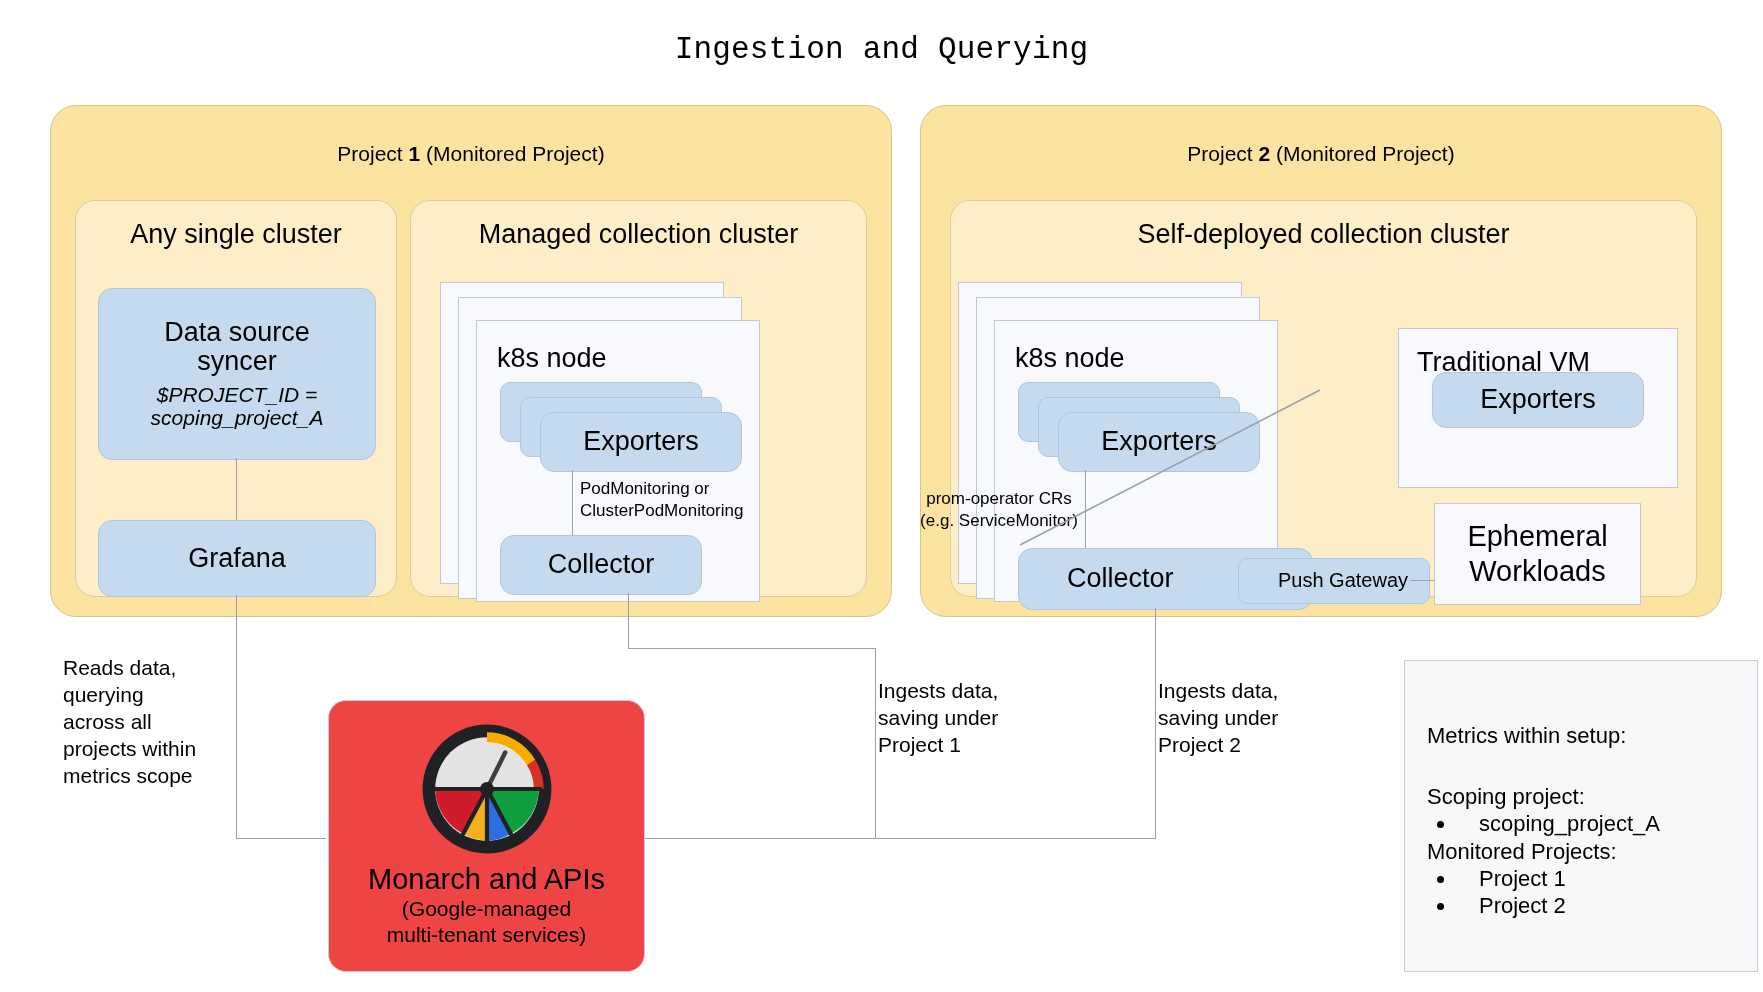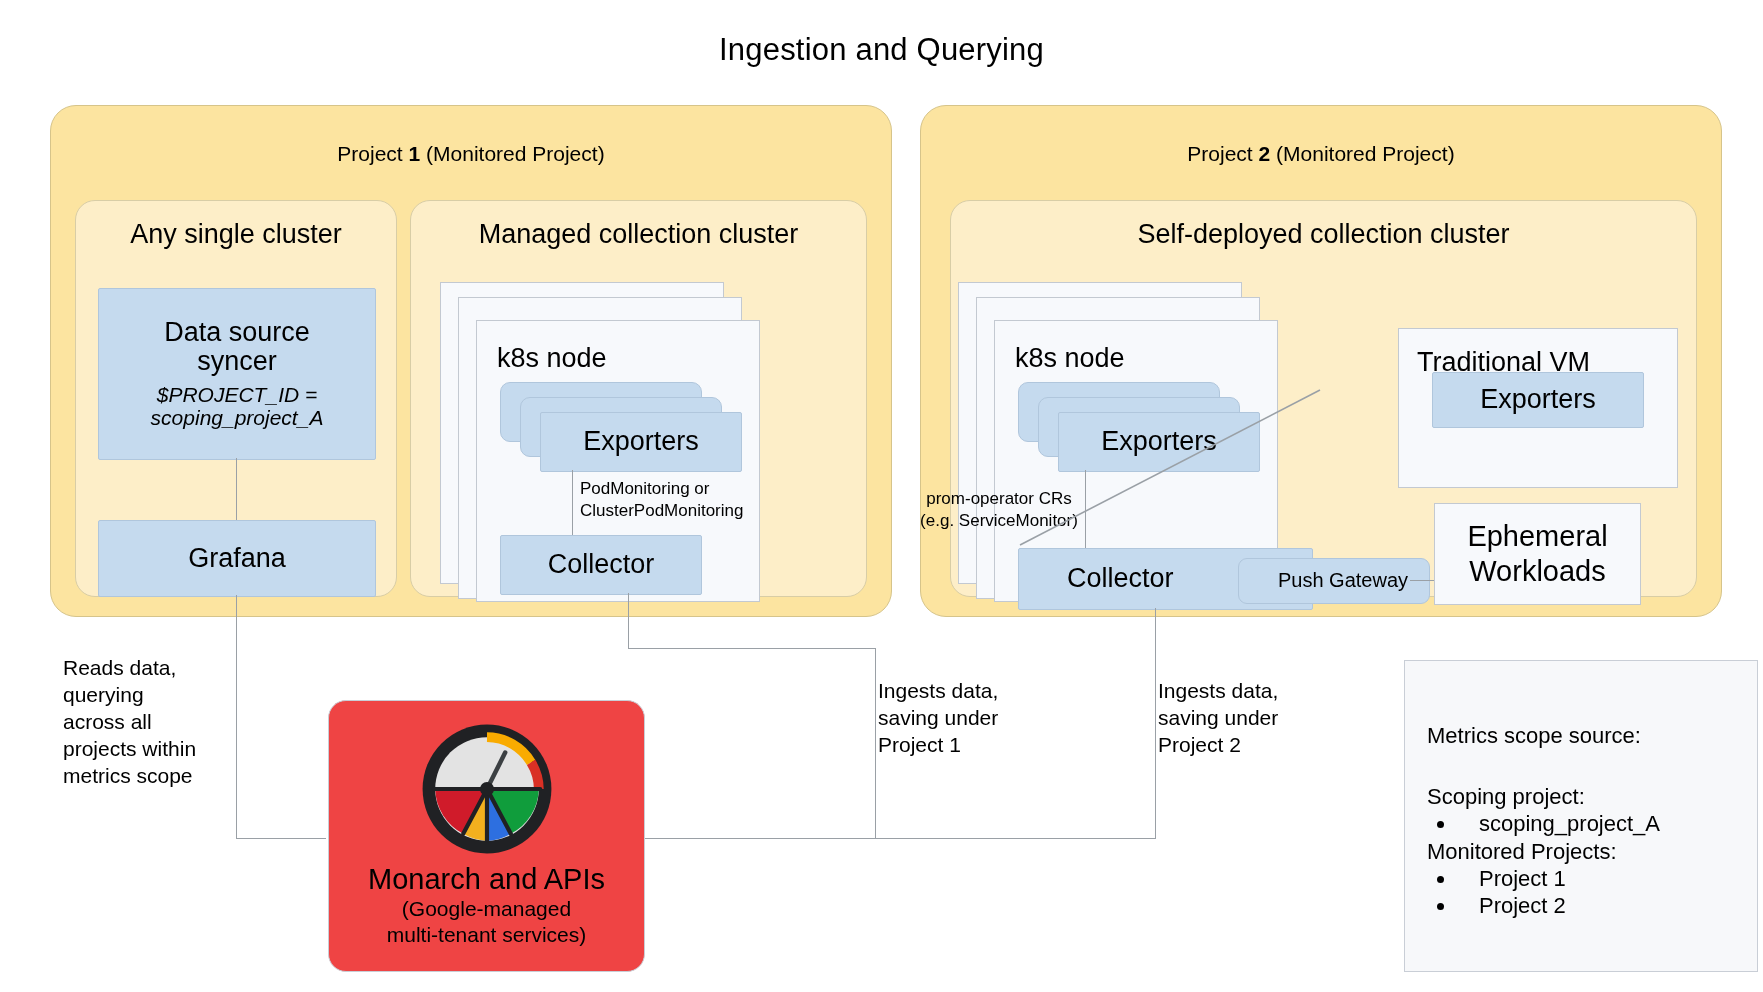--- a/index.html
+++ b/index.html
@@ -2,38 +2,38 @@
 <html><head>
 <meta charset="utf-8">
 <style>
   html,body{margin:0;padding:0;background:#ffffff;}
   body{width:1763px;height:992px;position:relative;
        font-family:"Liberation Sans","DejaVu Sans",sans-serif;color:#000;}
   .stage{position:absolute;inset:0;}
   .abs{position:absolute;}
 
   
-  #title{left:0;top:32px;width:1763px;text-align:center;font-size:31px;letter-spacing:.2px;}
+  #title{left:0;top:32px;width:1763px;text-align:center;font-size:31px;letter-spacing:.2px;font-family:Liberation Mono, monospace;}
 
   
   .project{background:#fce4a0;border:1px solid #d6c48a;border-radius:26px;}
   .project-title{position:absolute;left:0;width:100%;top:36px;text-align:center;
                  font-size:21px;}
   .project-title b{font-weight:bold;}
 
   
   .cluster{background:#fdeec8;border:1px solid #d8cda6;border-radius:20px;}
   .cluster-title{position:absolute;left:0;width:100%;top:18px;text-align:center;font-size:27px;}
 
   
   .node-card{background:#f7f9fc;border:1px solid #c3c9d1;}
   .node-title{position:absolute;font-size:27px;}
 
   
-  .blue{background:#c5daee;border:1px solid #b0c6dc;border-radius:2px;
+  .blue{background:#c5daee;border:1px solid #b0c6dc;border-radius:14px;
         display:flex;align-items:center;justify-content:center;text-align:center;
         font-size:27px;line-height:1.08;}
   .blue.small{font-size:20px;border-radius:9px;}
   .blue-stack{background:#c5daee;border:1px solid #b0c6dc;border-radius:10px;}
 
   
   .whitebox{background:#f7f9fc;border:1px solid #c3c9d1;}
 
   
   .ln{background:#9aa0a6;position:absolute;}
@@ -207,21 +207,21 @@
 
       <line x1="50" y1="50" x2="63" y2="24" stroke="#3c4043" stroke-width="3.2" stroke-linecap="round"></line>
       <circle cx="50" cy="50" r="5" fill="#202124"></circle>
     </svg>
     <div class="cap1">Monarch and APIs</div>
     <div class="cap2">(Google-managed
 multi-tenant services)</div>
   </div>
 
   <div class="abs" id="legend" style="left:1404px;top:660px;width:352px;height:310px;">
-    <div class="lg" style="margin:62px 0 0 22px;">Metrics scope source:</div>
+    <div class="lg" style="margin:62px 0 0 22px;">Metrics within setup:</div>
     <div class="lg" style="margin:34px 0 0 22px;">Scoping project:</div>
     <ul>
       <li>scoping_project_A</li>
     </ul>
     <div class="lg" style="margin:2px 0 0 22px;">Monitored Projects:</div>
     <ul>
       <li>Project 1</li>
       <li>Project 2</li>
     </ul>
   </div>

